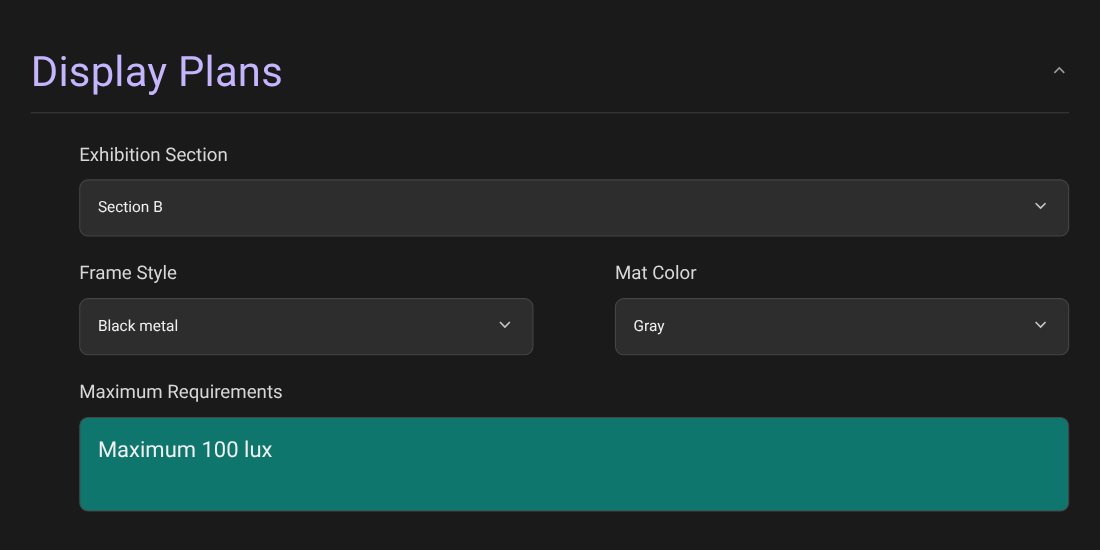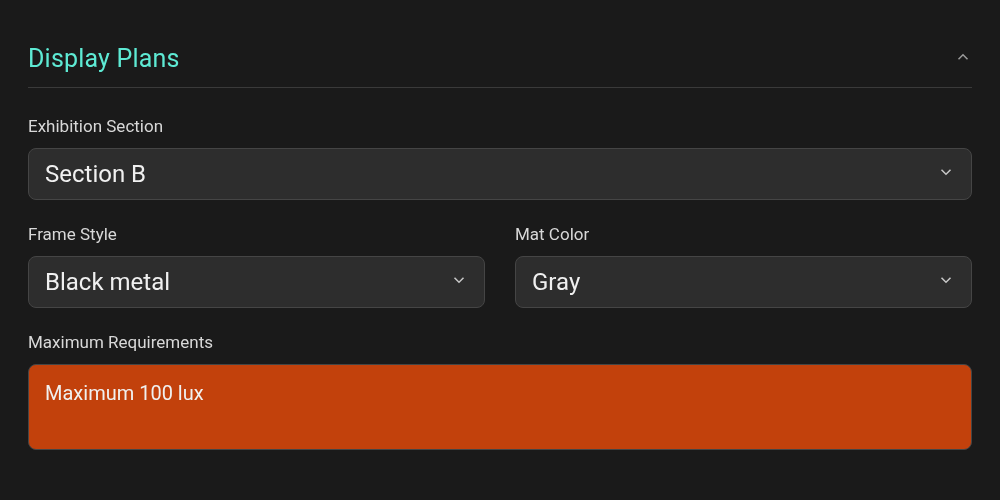--- a/index.html
+++ b/index.html
@@ -18,23 +18,23 @@
     }
     .section-header {
       display: flex;
       justify-content: space-between;
       align-items: center;
       padding-top: 44px;
       padding-bottom: 14px;
       border-bottom: 1px solid #3a3a3a;
     }
     .section-title {
-      font-size: 25px;
+      font-size: 38px;
       font-weight: 400;
-      color: #5eead4;
+      color: #c4b5fd;
       letter-spacing: 0.2px;
     }
     .chevron {
       width: 18px;
       height: 18px;
       stroke: #9a9a9a;
       stroke-width: 2;
       fill: none;
     }
     .form-area {
@@ -42,20 +42,21 @@
     }
     .row {
       display: flex;
       gap: 30px;
       margin-bottom: 24px;
     }
     .field {
       display: flex;
       flex-direction: column;
       flex: 1;
+      margin-left: 44px;
     }
     .field-full {
       flex-basis: 100%;
     }
     .label {
       font-size: 17px;
       font-weight: 400;
       color: #d8d8d8;
       margin-bottom: 12px;
     }
@@ -64,33 +65,33 @@
       background: #2d2d2d;
       border: 1px solid #454545;
       border-radius: 8px;
       height: 52px;
       display: flex;
       align-items: center;
       padding: 0 16px;
       cursor: pointer;
     }
     .select-value {
-      font-size: 24px;
+      font-size: 14px;
       color: #f0f0f0;
       flex: 1;
     }
     .select .chevron-down {
       width: 18px;
       height: 18px;
       stroke: #c8c8c8;
       stroke-width: 2;
       fill: none;
     }
     .textarea {
-      background: #c2410c;
+      background: #0f766e;
       border: 1px solid #454545;
       border-radius: 8px;
       min-height: 82px;
       padding: 14px 16px;
       font-size: 20px;
       color: #f0f0f0;
       font-family: inherit;
       resize: none;
       outline: none;
       line-height: 1.4;

